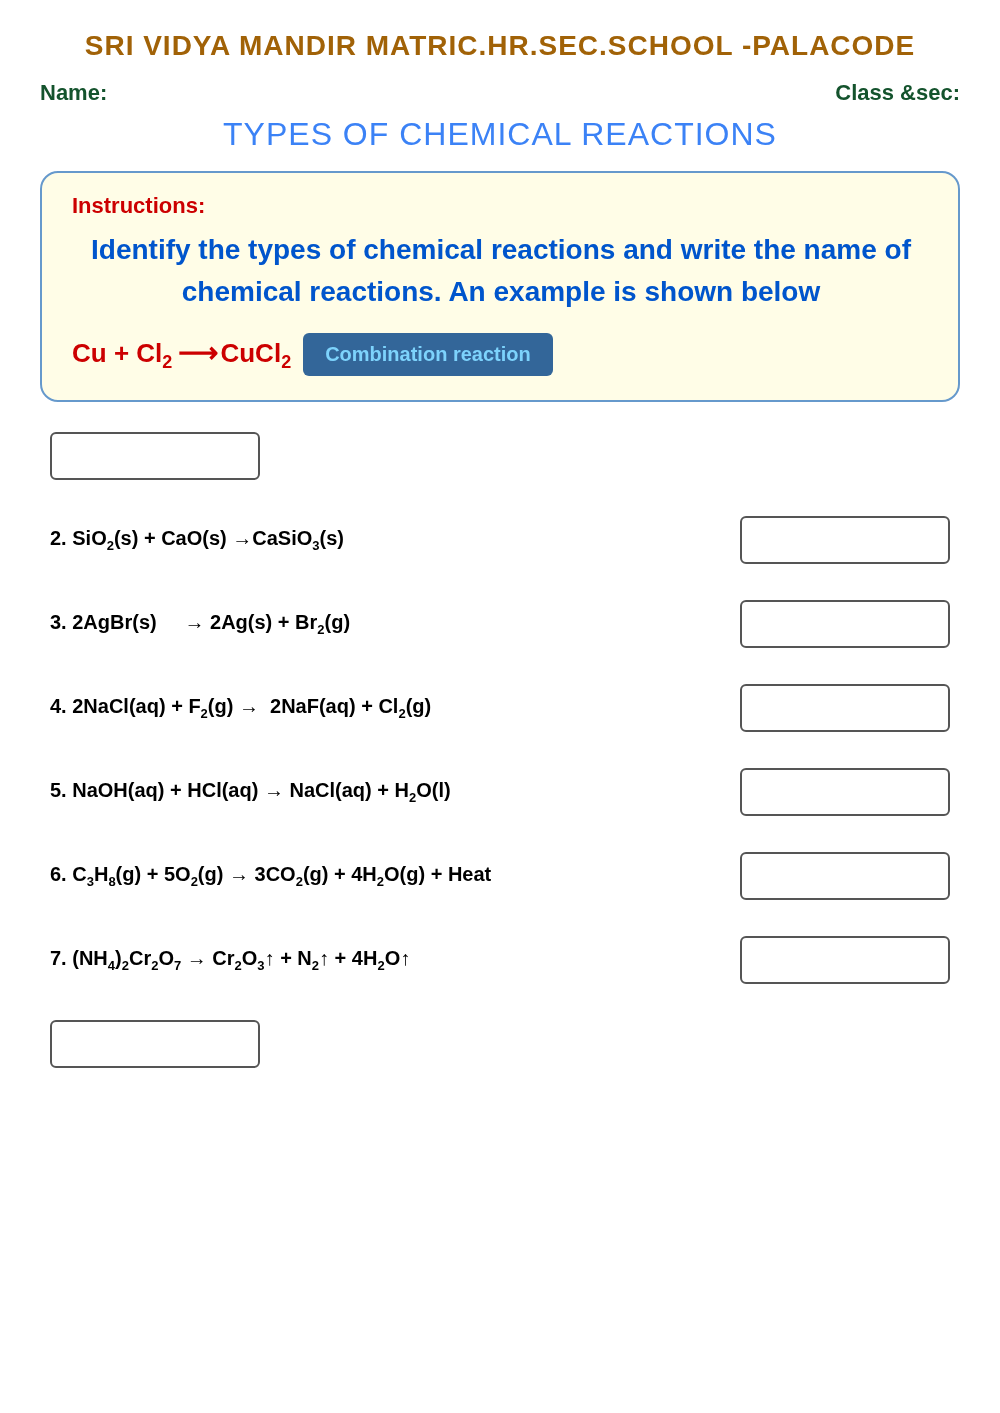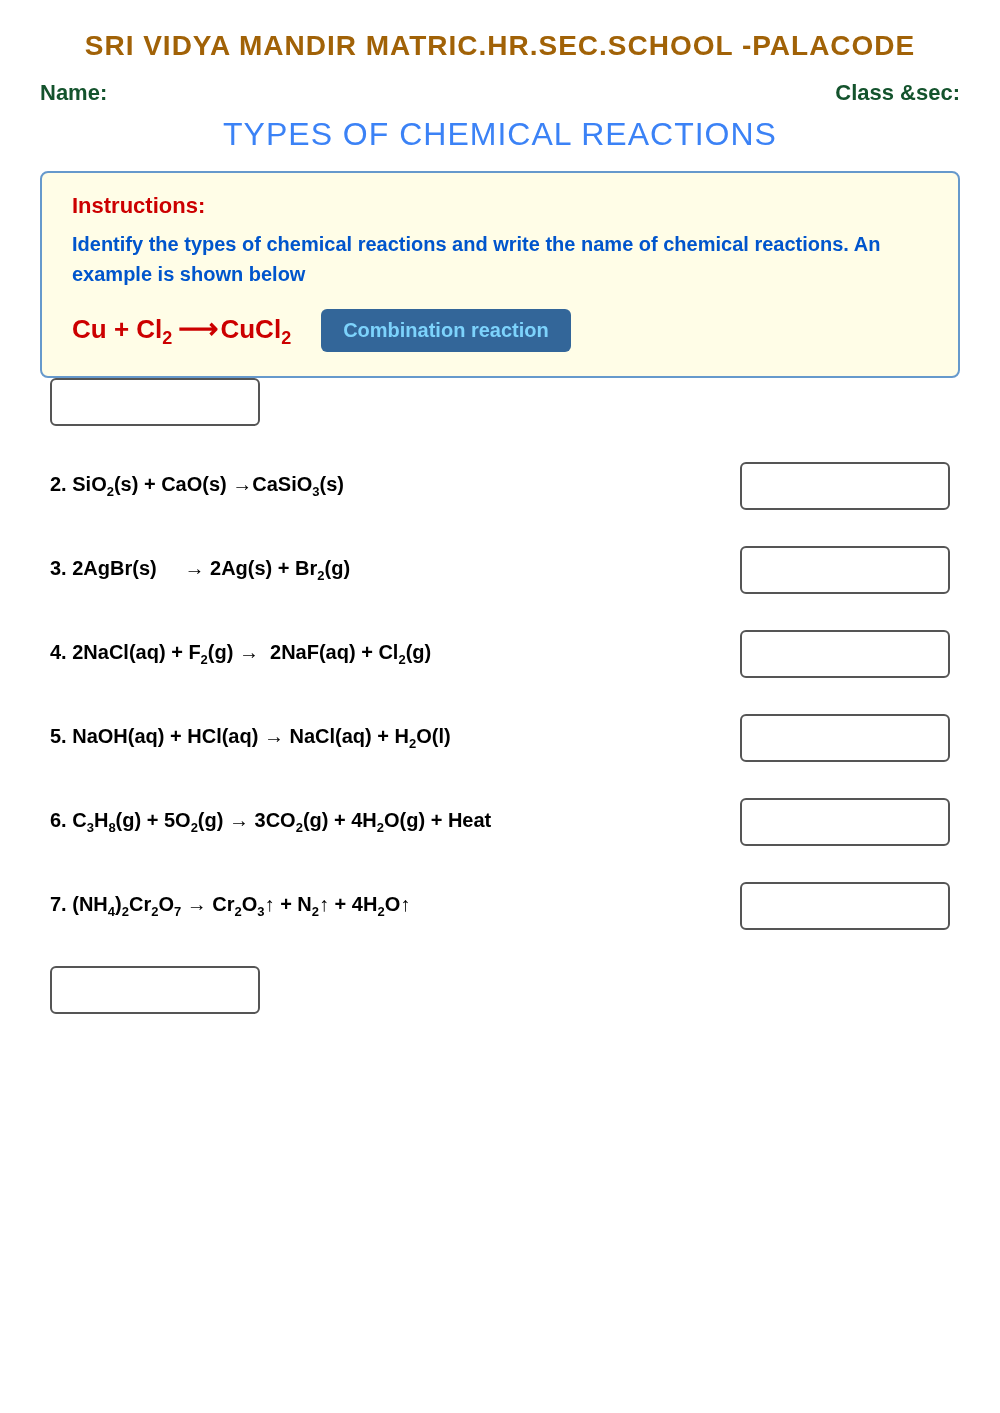--- a/index.html
+++ b/index.html
@@ -36,44 +36,46 @@
       text-align: center;
       font-size: 32px;
       font-weight: normal;
       color: #3b82f6;
       margin-bottom: 18px;
       letter-spacing: 1px;
     }
 
     .instructions-box {
       border: 2px solid #6699cc;
-      border-radius: 8px;
+      border-radius: 18px;
       background: #fffde7;
       padding: 20px 28px 24px 30px;
+      margin-bottom: 30px;
     }
 
     .instructions-heading {
       font-size: 22px;
       font-weight: bold;
       color: #cc0000;
       margin-bottom: 10px;
     }
 
     .instructions-text {
-      font-size: 20px;
+      font-size: 28px;
       font-weight: bold;
       color: #0055cc;
       margin-bottom: 20px;
       line-height: 1.5;
+      text-align: center;
     }
 
     .example-row {
       display: flex;
       align-items: center;
-      gap: 30px;
+      gap: 12px;
     }
 
     .example-equation {
       font-size: 26px;
       font-weight: bold;
       color: #cc0000;
       display: flex;
       align-items: baseline;
       gap: 6px;
     }

